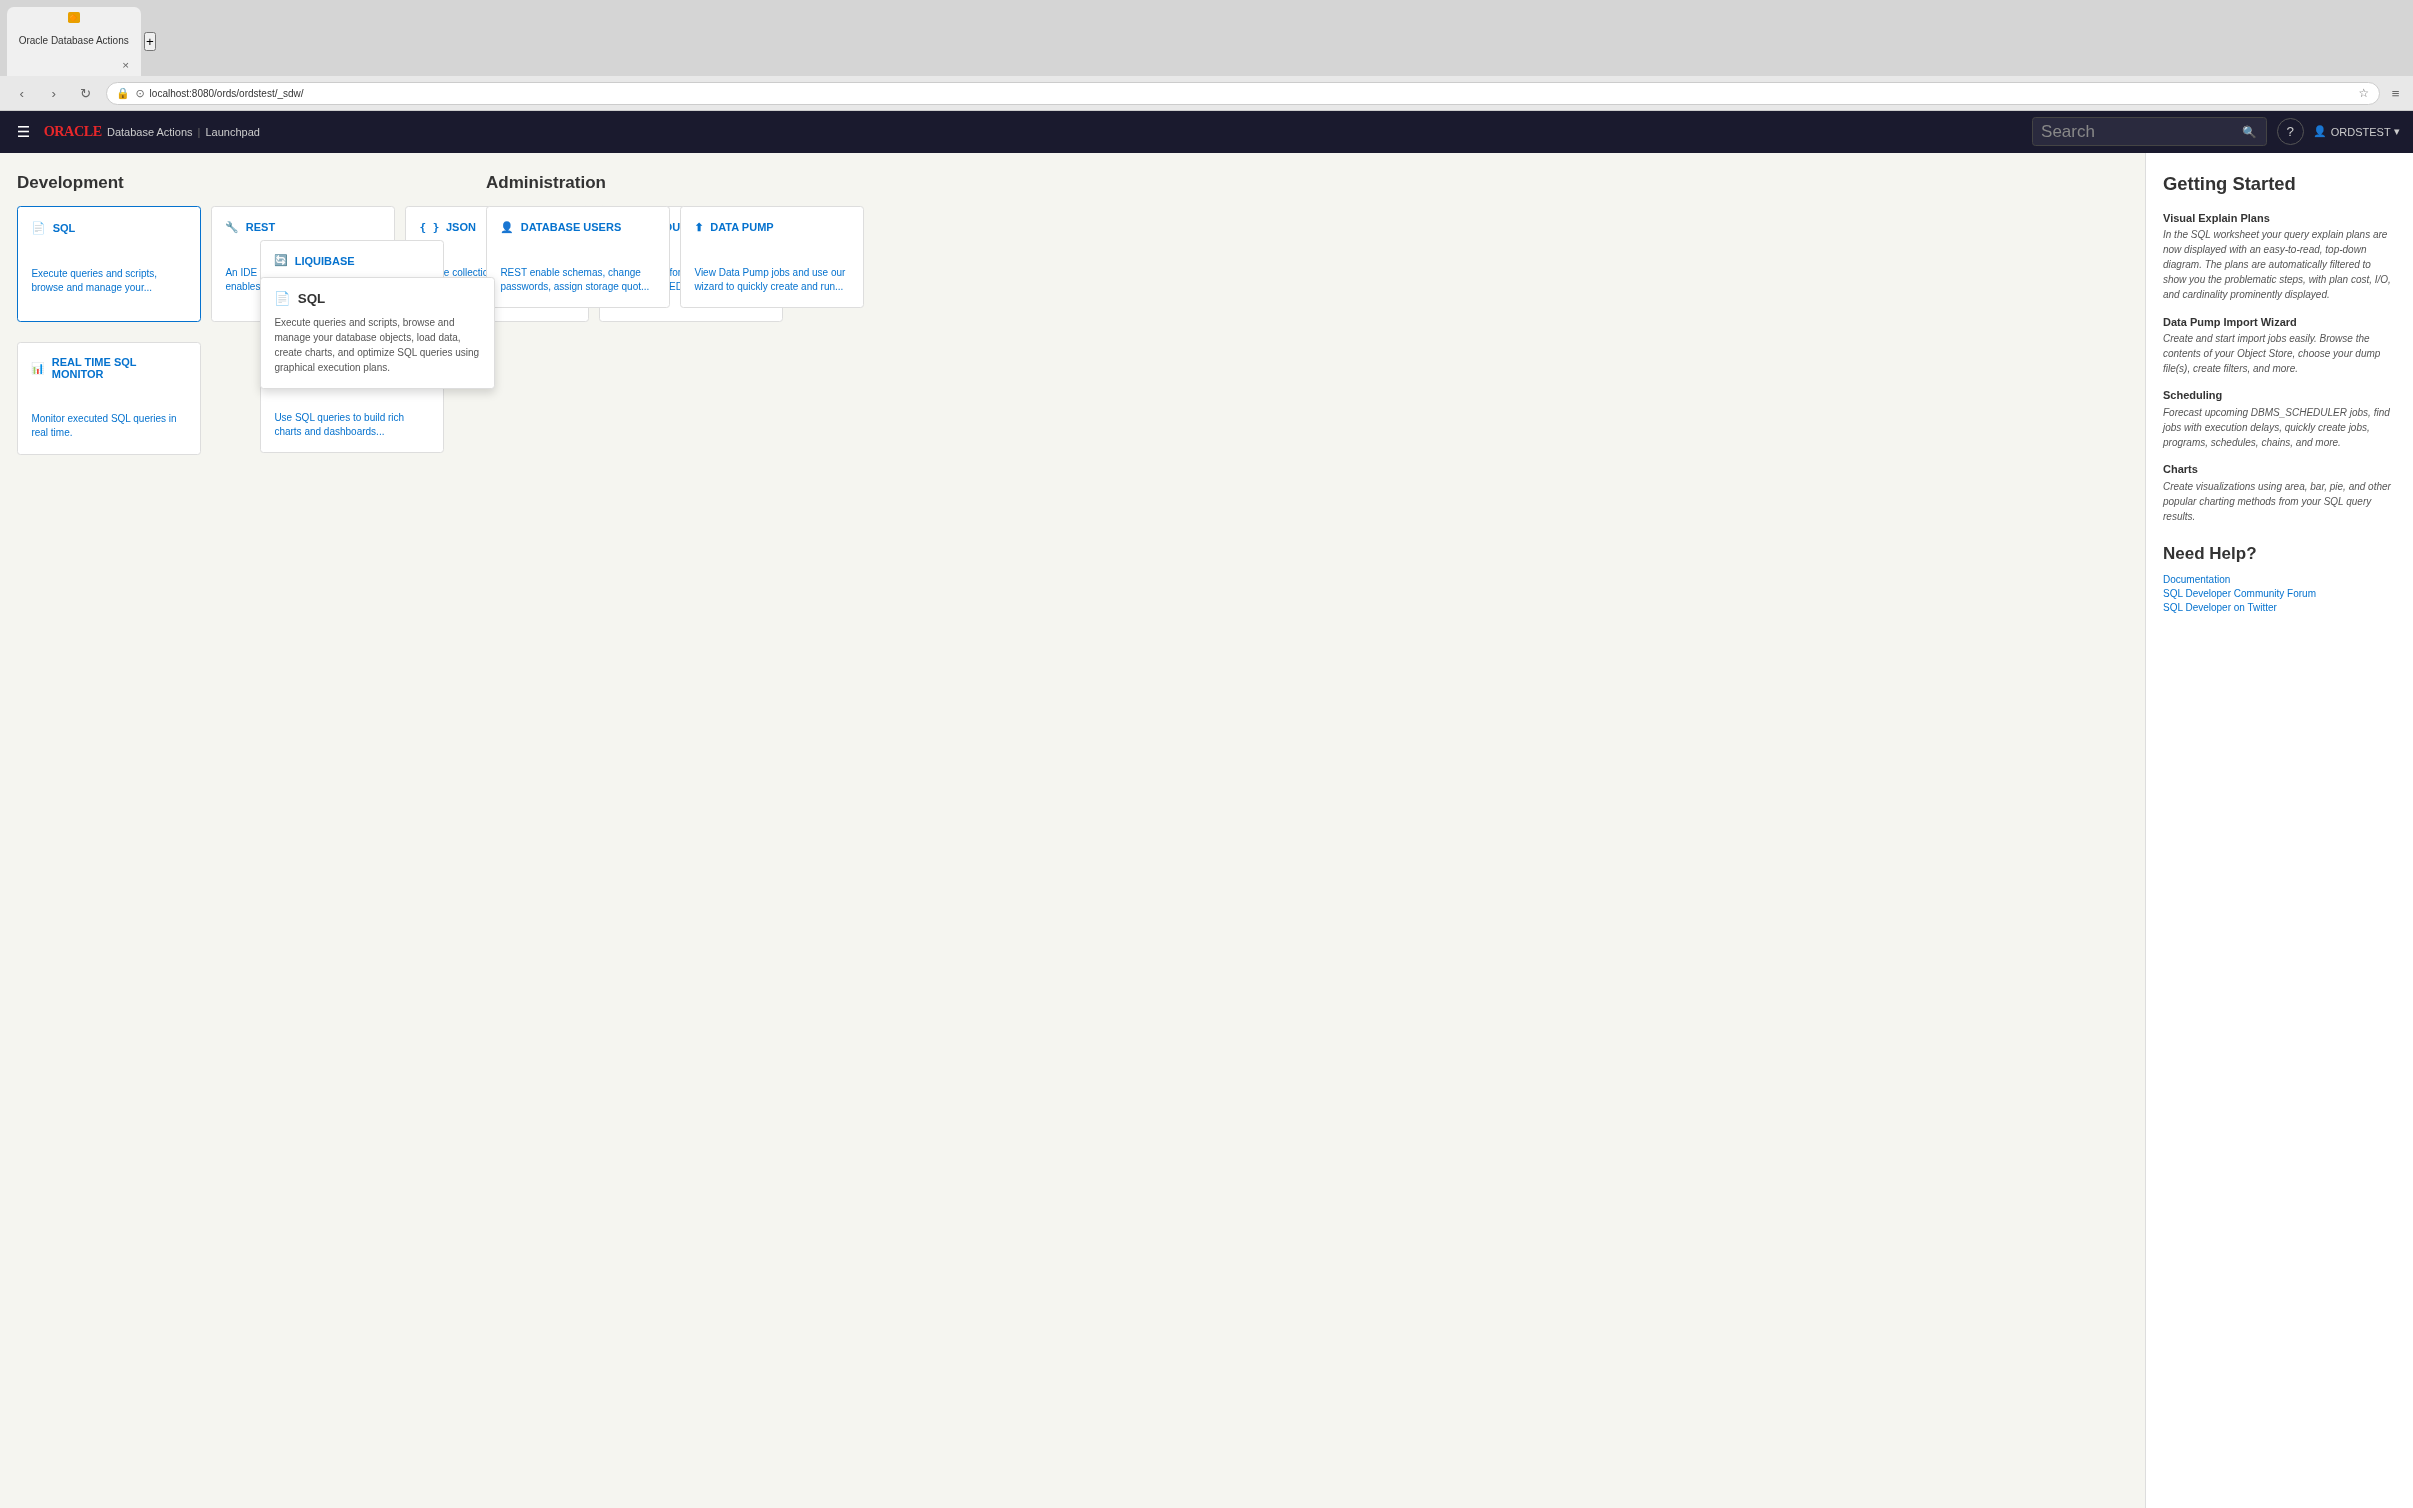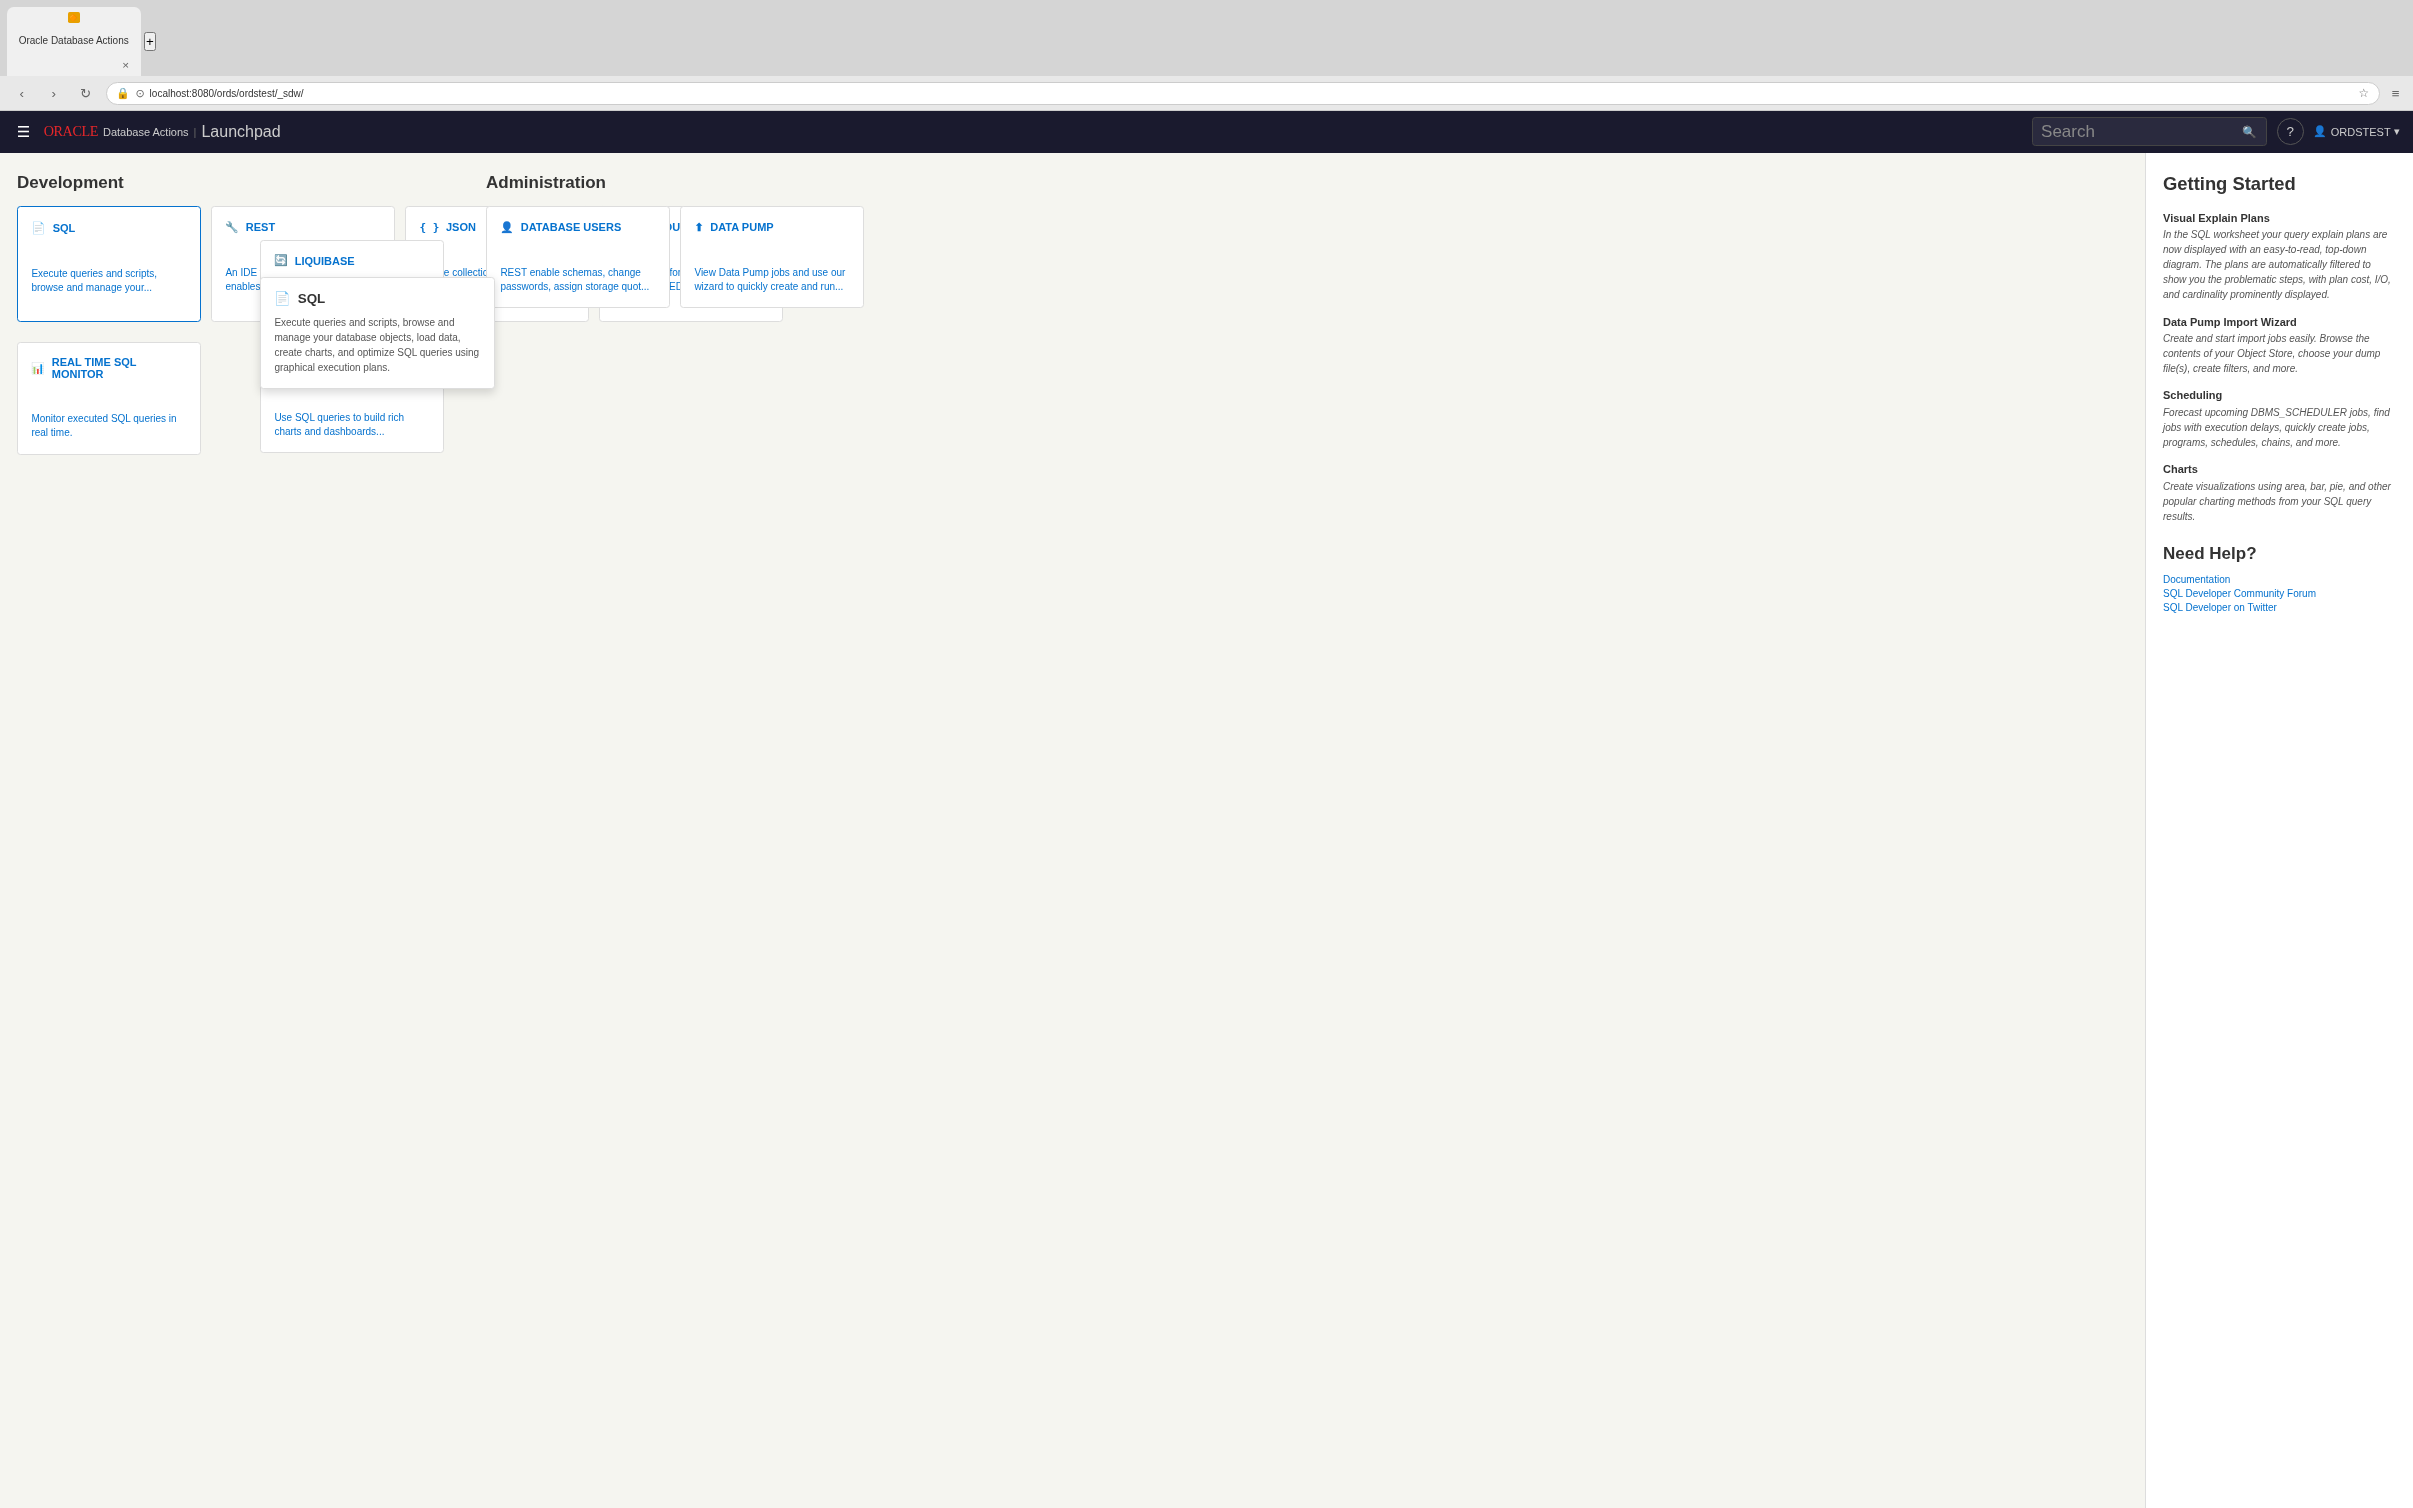--- a/index.html
+++ b/index.html
@@ -93,24 +93,24 @@
     </div>
     <div class="nav-extra">
       <button class="nav-extra-btn">≡</button>
     </div>
   </div>
 </div>
 
 <div class="app-header">
   <button class="hamburger-btn">☰</button>
   <div class="oracle-logo">
-    <span class="oracle-wordmark" style="color:#e8272a; font-weight:400; font-size:14.2px; font-family: 'Times New Roman', serif;">ORACLE</span>
+    <span class="oracle-wordmark" style="color:#e8272a; font-weight:700; font-size:14.2px; font-family: 'Times New Roman', serif;">ORACLE</span>
     <span class="app-subtitle" style="color:#ccc; font-size:11px; margin-left:5px;">Database Actions</span>
     <span class="separator" style="color:#666; margin:0 5px;">|</span>
-    <span class="launchpad-label" style="color:#ccc; font-size:16px;">Launchpad</span>
+    <span class="launchpad-label" style="color:#ccc; font-size:11px;">Launchpad</span>
   </div>
 
   <div class="header-search">
     <input type="text" style="background: none; border: none; color: rgb(204, 204, 204); font-size: 17px; outline: none; flex: 1 1 0%; width: 168px;" placeholder="Search">
     <span class="search-icon-btn">🔍</span>
   </div>
 
   <button class="help-btn">?</button>
   <button class="user-btn">
     <span>👤</span>

